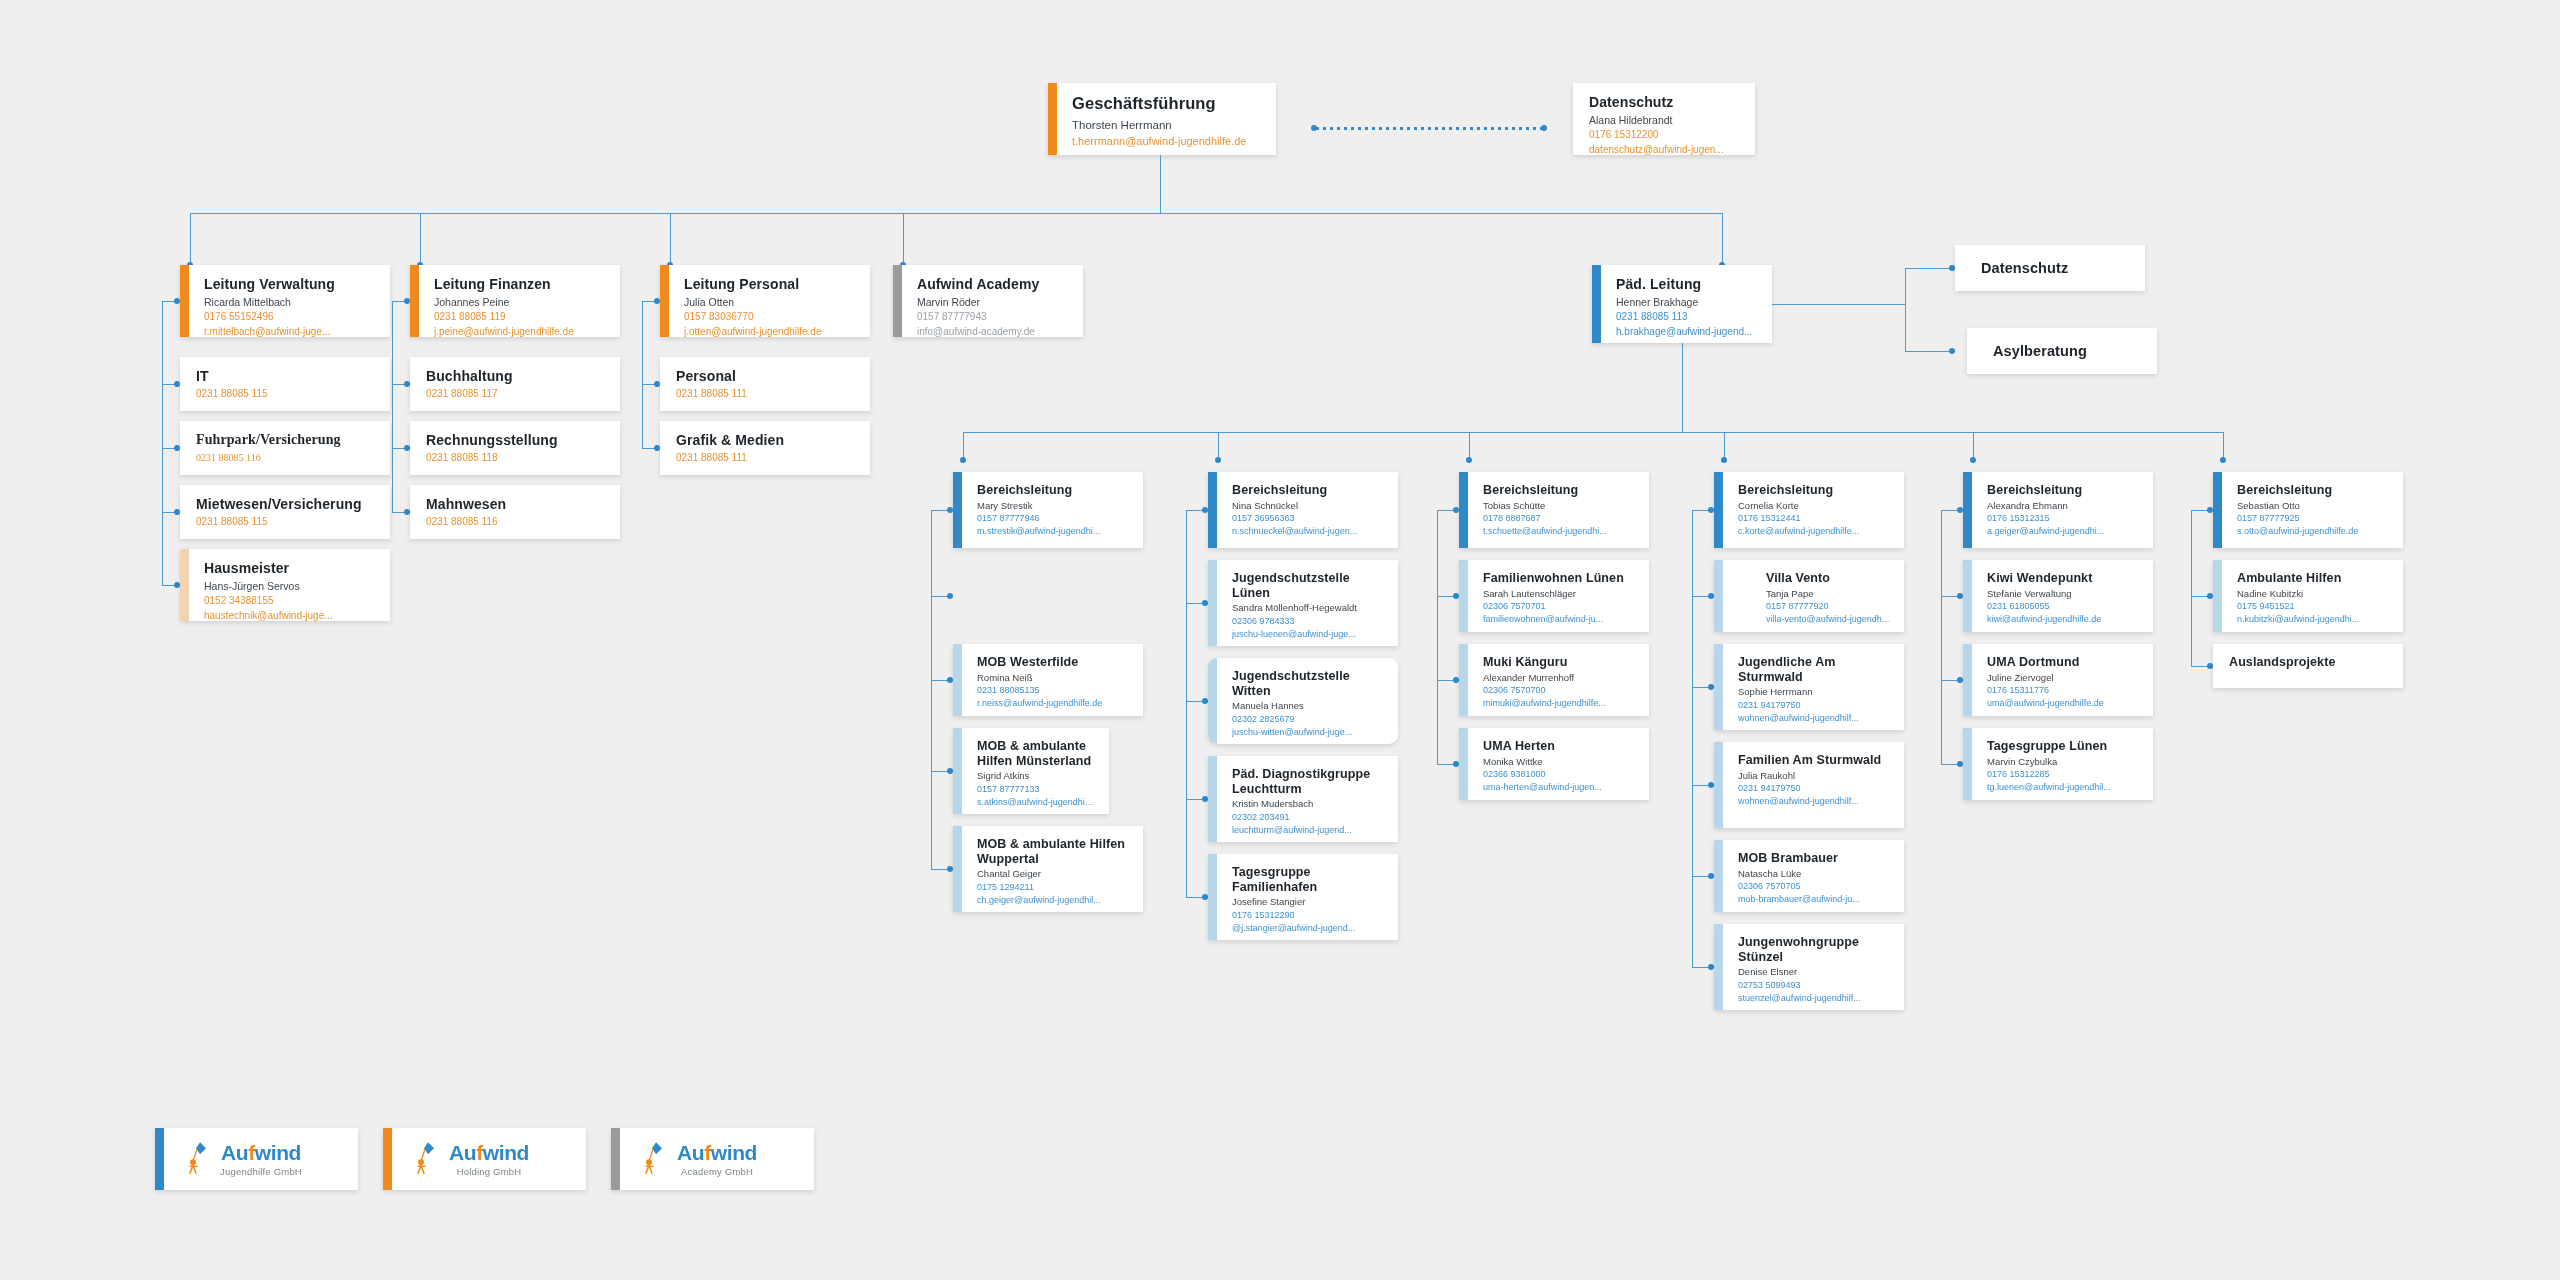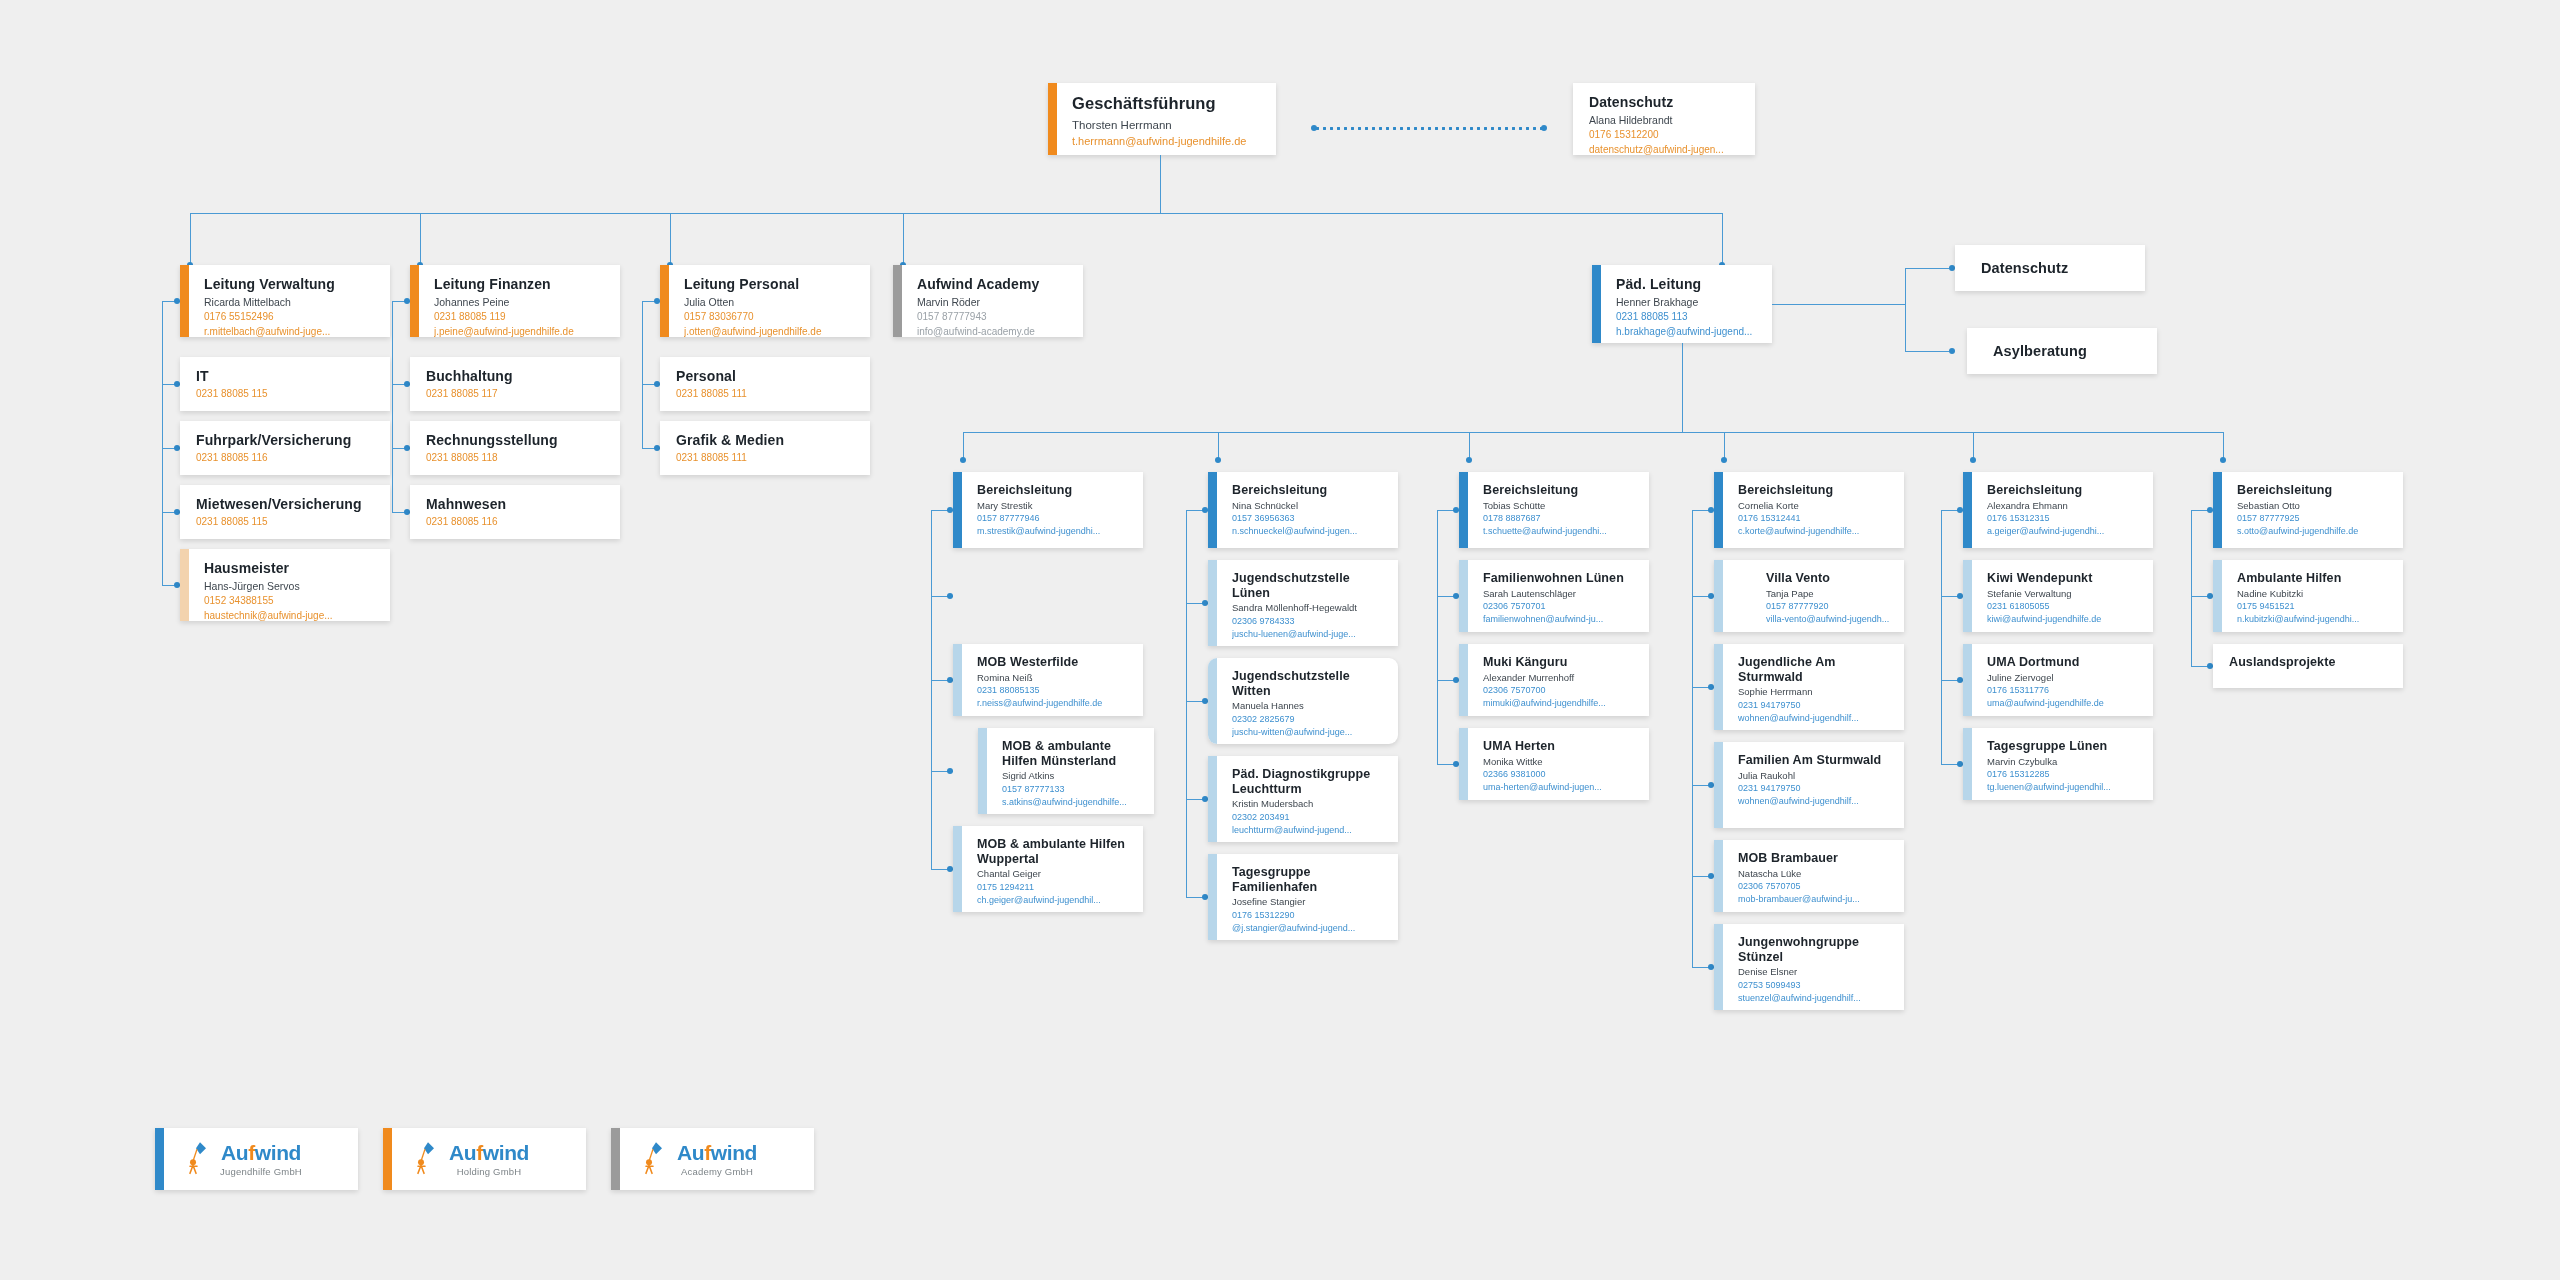--- a/index.html
+++ b/index.html
@@ -145,21 +145,21 @@
     <div class="ln" style="left: 162px; top: 384px; width: 18px; height: 1.4px;"></div>
     <div class="dot" style="left: 174px; top: 381px;"></div>
     <div class="card sz-md nobar" style="left: 180px; top: 357px; width: 210px; height: 54px;">
       <div class="body">
         <div class="ttl">IT</div>
         <div class="contact c-orange">0231 88085 115</div>
       </div>
     </div>
     <div class="ln" style="left: 162px; top: 448px; width: 18px; height: 1.4px;"></div>
     <div class="dot" style="left: 174px; top: 445px;"></div>
-    <div class="card sz-md nobar" style="left: 180px; top: 421px; width: 210px; height: 54px;">
+    <div class="card sz-md nobar" style="left: 180px; top: 421px; width: 210px; height: 54px; font-family: Liberation Serif, serif;">
       <div class="body">
         <div class="ttl">Fuhrpark/Versicherung</div>
         <div class="contact c-orange">0231 88085 116</div>
       </div>
     </div>
     <div class="ln" style="left: 162px; top: 512px; width: 18px; height: 1.4px;"></div>
     <div class="dot" style="left: 174px; top: 509px;"></div>
     <div class="card sz-md nobar" style="left: 180px; top: 485px; width: 210px; height: 54px;">
       <div class="body">
         <div class="ttl">Mietwesen/Versicherung</div>
@@ -309,21 +309,21 @@
       <div class="bar bar-lightblue"></div>
       <div class="body">
         <div class="ttl">MOB Westerfilde</div>
         <div class="person">Romina Neiß</div>
         <div class="contact c-blue">0231 88085135</div>
         <div class="contact c-blue">r.neiss@aufwind-jugendhilfe.de</div>
       </div>
     </div>
     <div class="ln" style="left: 931px; top: 771px; width: 22px; height: 1.4px;"></div>
     <div class="dot" style="left: 947px; top: 768px;"></div>
-    <div class="card sz-sm" style="left: 978px; top: 728px; width: 176px; height: 86px;">
+    <div class="card sz-sm" style="left: 953px; top: 728px; width: 156px; height: 86px;">
       <div class="bar bar-lightblue"></div>
       <div class="body">
         <div class="ttl">MOB &amp; ambulante Hilfen Münsterland</div>
         <div class="person">Sigrid Atkins</div>
         <div class="contact c-blue">0157 87777133</div>
         <div class="contact c-blue">s.atkins@aufwind-jugendhilfe...</div>
       </div>
     </div>
     <div class="ln" style="left: 931px; top: 869px; width: 22px; height: 1.4px;"></div>
     <div class="dot" style="left: 947px; top: 866px;"></div>

